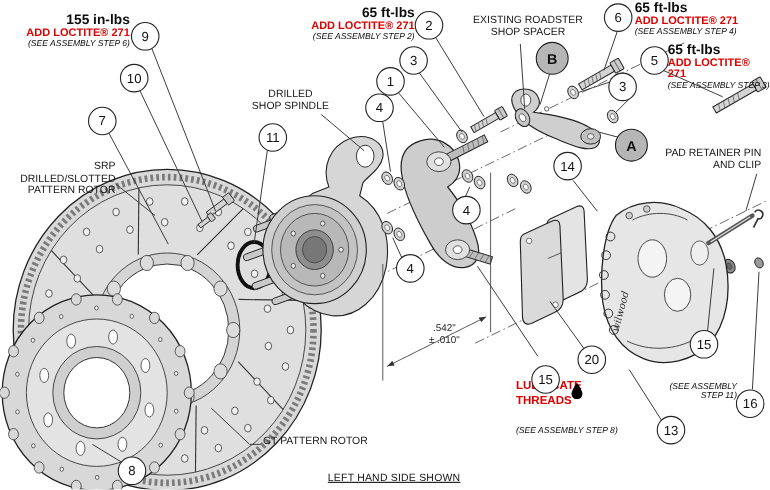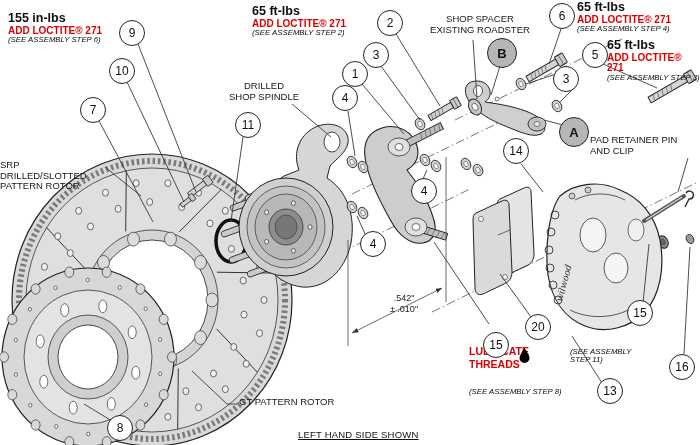--- a/index.html
+++ b/index.html
@@ -8,21 +8,21 @@
   .co{position:absolute;width:26px;height:26px;border:1.4px solid #222;border-radius:50%;
       background:#fff;display:flex;align-items:center;justify-content:center;
       font-size:12px;color:#111;box-sizing:border-box;z-index:5;}
   .co.ref{width:30px;height:30px;background:#b6b6b6;font-weight:bold;font-size:13px;}
   .tnote{position:absolute;line-height:1.08;z-index:4;}
   .tq{display:block;font-weight:bold;font-size:12.5px;color:#0d0d0d;}
   .lct{display:block;font-weight:bold;font-size:10px;color:#de0000;}
   .stp{display:block;font-weight:normal;font-style:italic;font-size:7.8px;color:#0d0d0d;}
   .plabel{position:absolute;font-size:9.5px;color:#151515;line-height:1.12;z-index:4;}
   .plabel span{display:block;}
-  .ta-r{text-align:left}.ta-c{text-align:center}
+  .ta-r{text-align:right}.ta-c{text-align:center}
   .lub{position:absolute;z-index:4;}
   .lub .red{display:block;font-weight:bold;font-size:10.5px;color:#de0000;line-height:1.2;}
   .lub .stp{margin-top:17px;}
   .dim{position:absolute;font-size:9px;color:#222;text-align:center;line-height:1.25;z-index:4;}
   .footer{position:absolute;font-size:9.5px;color:#111;text-decoration:underline;
           text-align:left;letter-spacing:.2px;z-index:4;}
   #drop{position:absolute;left:519px;top:348px;z-index:5;}
 </style>
 </head>
 <body>
@@ -473,28 +473,28 @@
     <span class="tq">65 ft-lbs</span>
     <span class="lct">ADD LOCTITE® 271</span>
     <span class="stp">(SEE ASSEMBLY STEP 3)</span>
   </div>
   <div class="tnote ta-r" style="left:570px;width:100px;top:348px">
     <span class="stp">(SEE ASSEMBLY</span>
     <span class="stp">STEP 11)</span>
   </div>
 
   <div class="plabel ta-c" style="left:420px;width:120px;top:14px">
+    <span>EXISTING ROADSTER</span>
     <span>SHOP SPACER</span>
-    <span>EXISTING ROADSTER</span>
   </div>
   <div class="plabel ta-c" style="left:214px;width:100px;top:81px">
     <span>DRILLED</span>
     <span>SHOP SPINDLE</span>
   </div>
-  <div class="plabel ta-r" style="left:0px;width:105px;top:160px">
+  <div class="plabel ta-r" style="left:0px;width:105px;top:147px">
     <span>SRP DRILLED/SLOTTED</span>
     <span>PATTERN ROTOR</span>
   </div>
   <div class="plabel ta-r" style="left:590px;width:102px;top:135px">
     <span>PAD RETAINER PIN</span>
     <span>AND CLIP</span>
   </div>
   <div class="plabel" style="left:239px;top:397px">
     <span>GT PATTERN ROTOR</span>
   </div>

